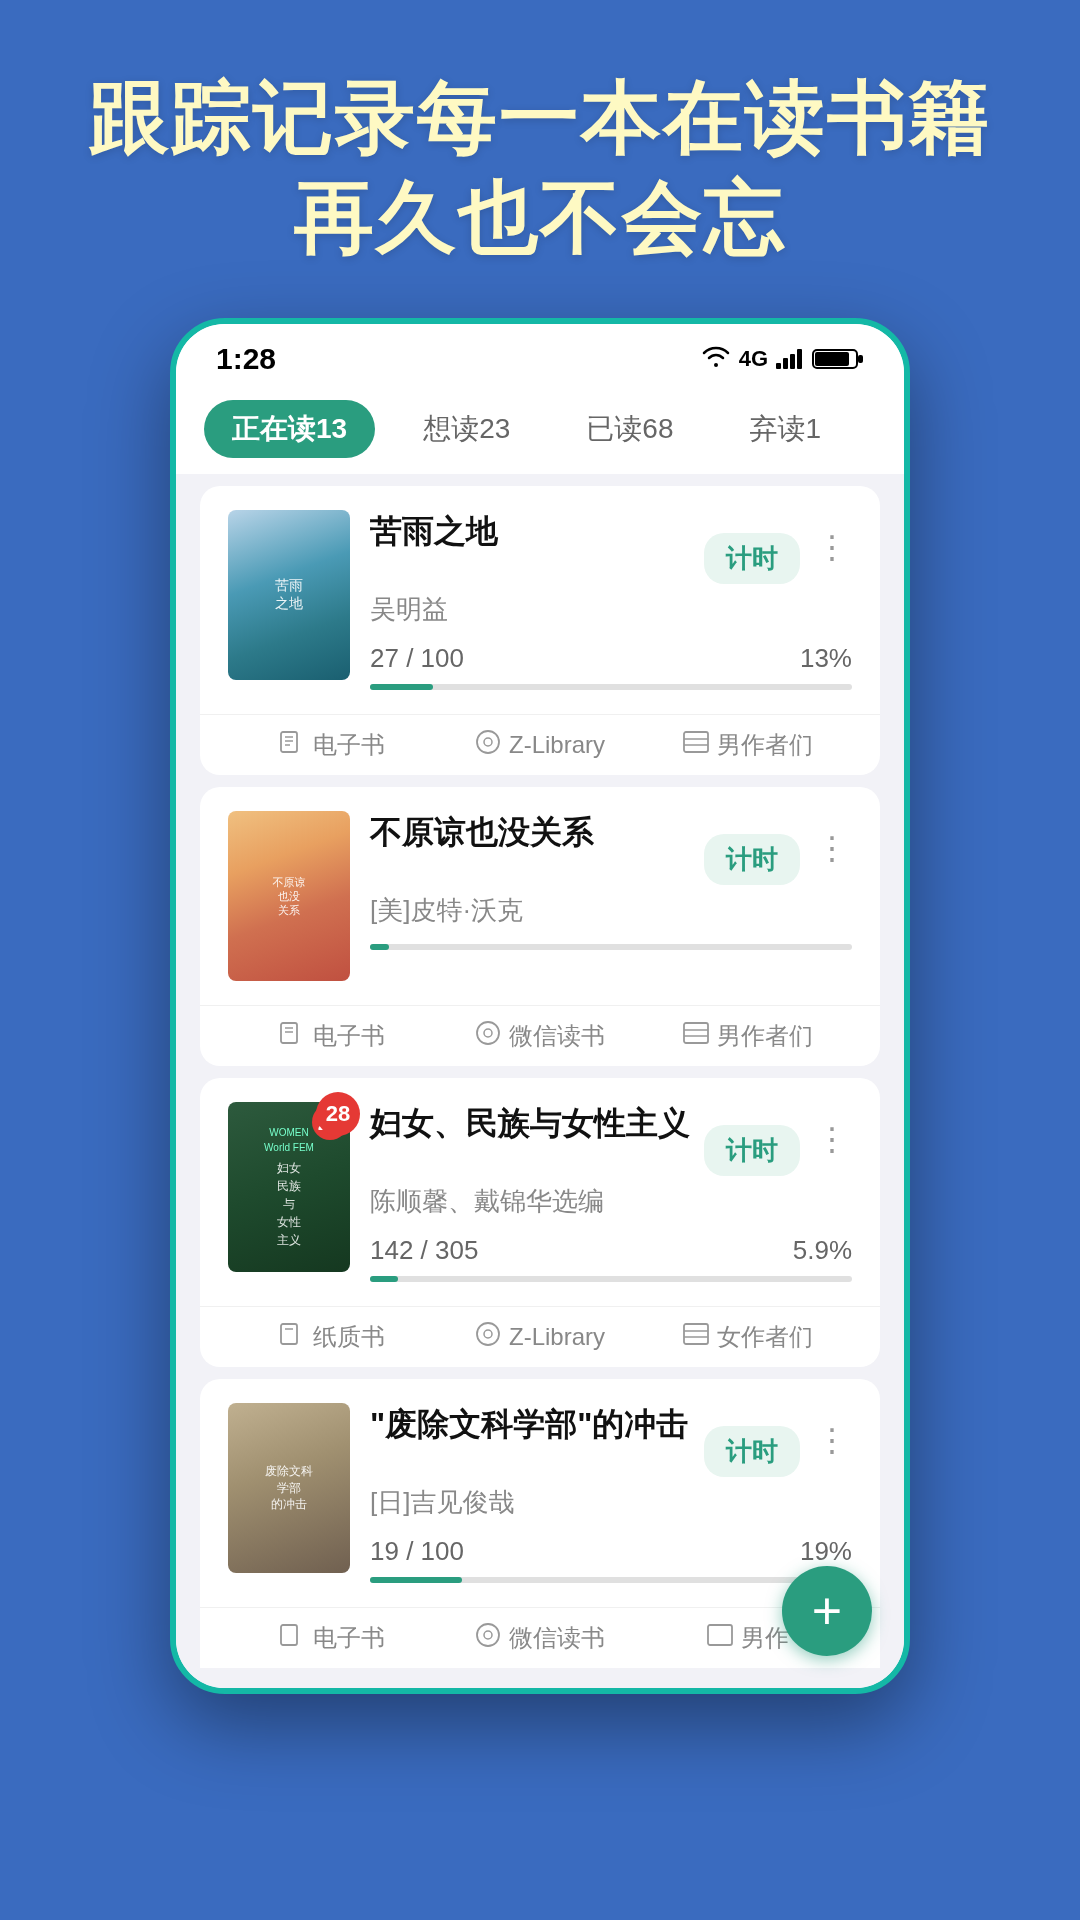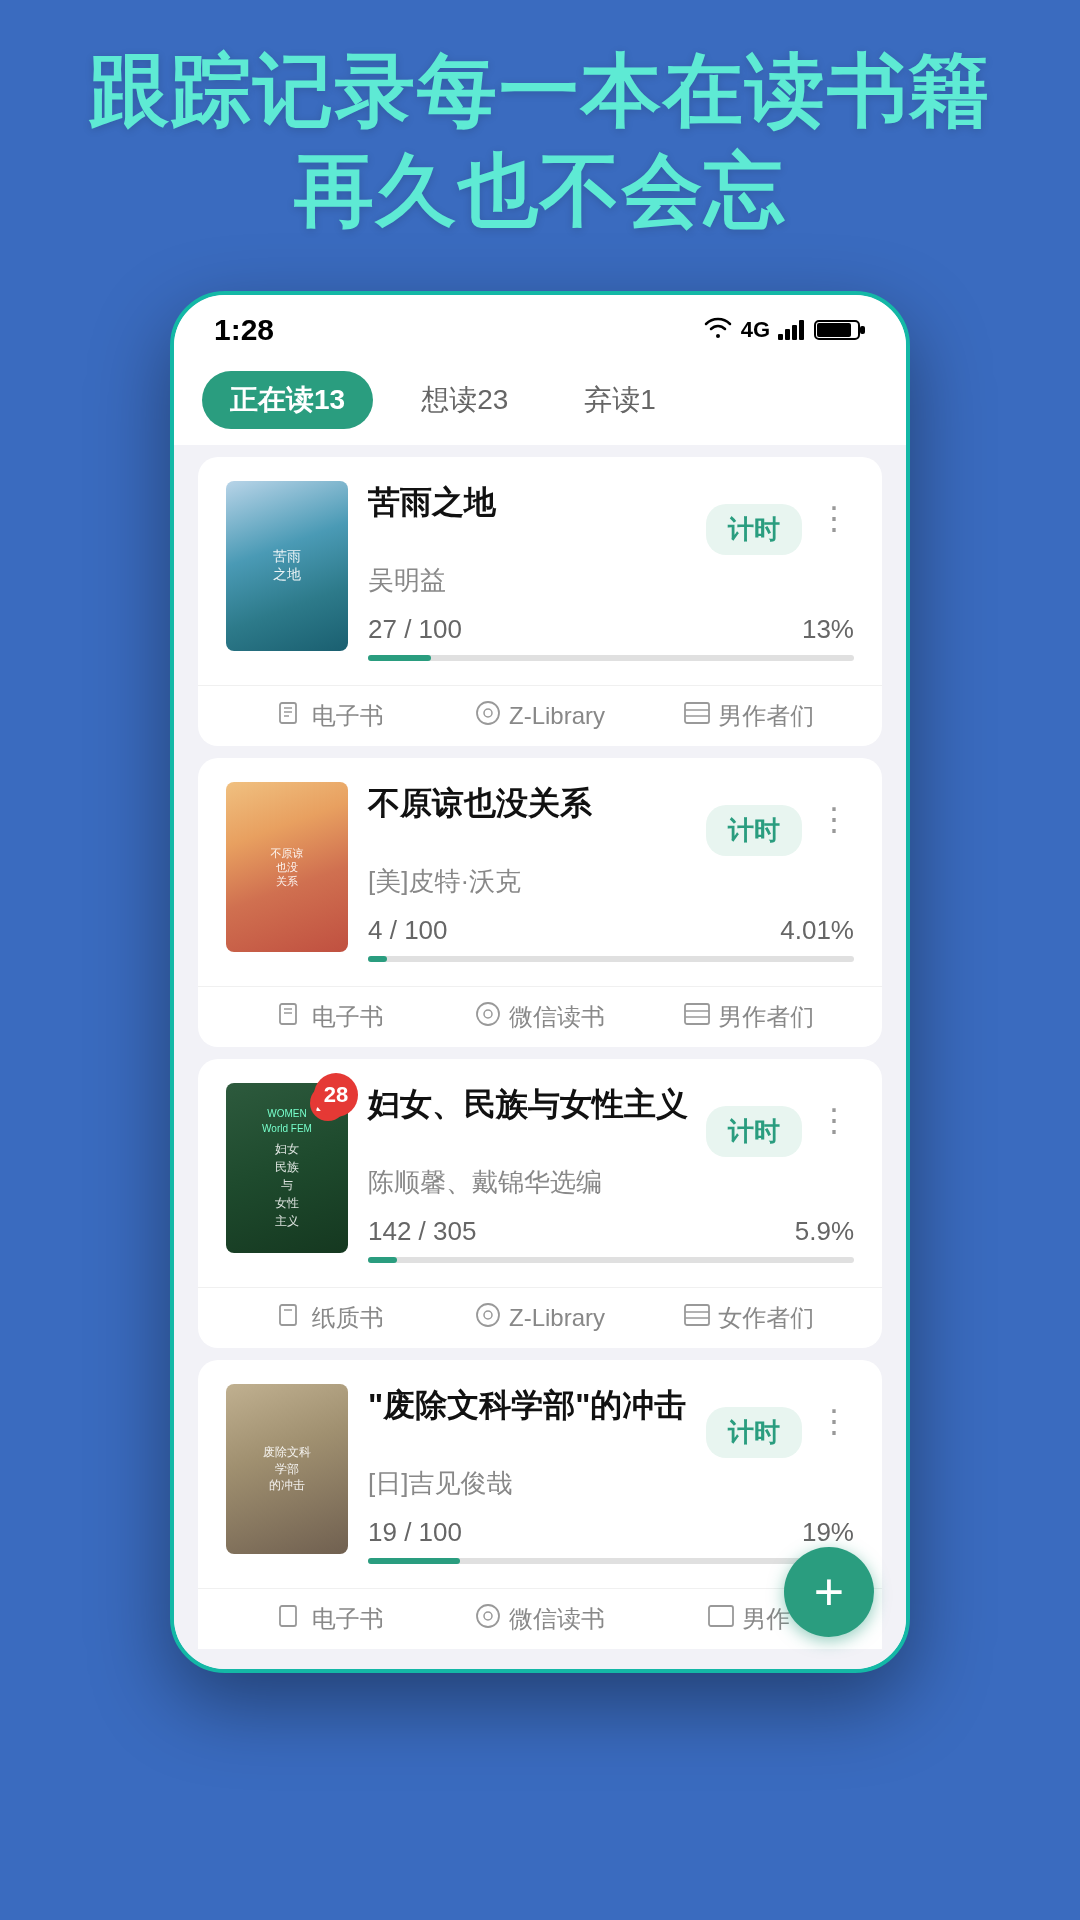--- a/index.html
+++ b/index.html
@@ -8,39 +8,39 @@
       width: 1080px;
       min-height: 1920px;
       background: #3a6bbf;
       font-family: -apple-system, 'PingFang SC', 'Hiragino Sans GB', 'Microsoft YaHei', sans-serif;
       overflow-x: hidden;
     }
 
     
     .banner {
       width: 100%;
-      padding: 41px 40px 50px;
+      padding: 68px 40px 50px;
       text-align: center;
-      color: #5eead4;
+      color: #fef9c3;
     }
     .banner-title {
       font-size: 80px;
       font-weight: 800;
       line-height: 1.25;
       letter-spacing: 2px;
       text-shadow: 0 2px 8px rgba(0,0,0,0.15);
     }
 
     
     .phone-frame {
       width: 740px;
       margin: 0 auto;
       background: #f2f2f7;
       border-radius: 55px;
-      border: 4px solid #14b8a6;
+      border: 6px solid #14b8a6;
       overflow: hidden;
       box-shadow: 0 30px 80px rgba(0,0,0,0.4);
       position: relative;
     }
 
     
     .status-bar {
       background: white;
       padding: 18px 40px 8px;
       display: flex;
@@ -376,20 +376,21 @@
       </svg>
     </div>
   </div>
 
   <div class="app-content">
 
 
     <div class="filter-bar">
       <div class="filter-pill active">正在读13</div>
       <div class="filter-pill">想读23</div>
+      <div class="filter-pill">已读68</div>
       <div class="filter-pill">弃读1</div>
     </div>
 
   </div>
 
   <div class="book-list" style="position:relative;">
 
     <div class="book-card">
       <div class="book-main">
         <div class="book-cover-wrap">
@@ -460,26 +461,20 @@
         </div>
         <div class="book-info">
           <div class="book-title-row">
             <span class="book-title">不原谅也没关系</span>
             <div class="book-actions">
               <button class="timer-btn">计时</button>
               <button class="more-btn">⋮</button>
             </div>
           </div>
           <div class="book-author">[美]皮特·沃克</div>
-          <div class="book-progress-row">
-            <span class="book-pages">
-              <span>4</span> / <span>100</span>
-            </span>
-            <span class="book-percent">4.01%</span>
-          </div>
           <div class="progress-bar-wrap">
             <div class="progress-bar-fill" style="width: 4%"></div>
           </div>
         </div>
       </div>
       <div class="book-meta">
         <div class="book-meta-item">
           <span class="meta-icon">
             <svg width="26" height="22" viewBox="0 0 26 22" fill="none">
                 <rect x="2" y="1" width="16" height="20" rx="2" stroke="#999" stroke-width="1.8" fill="none"></rect>

